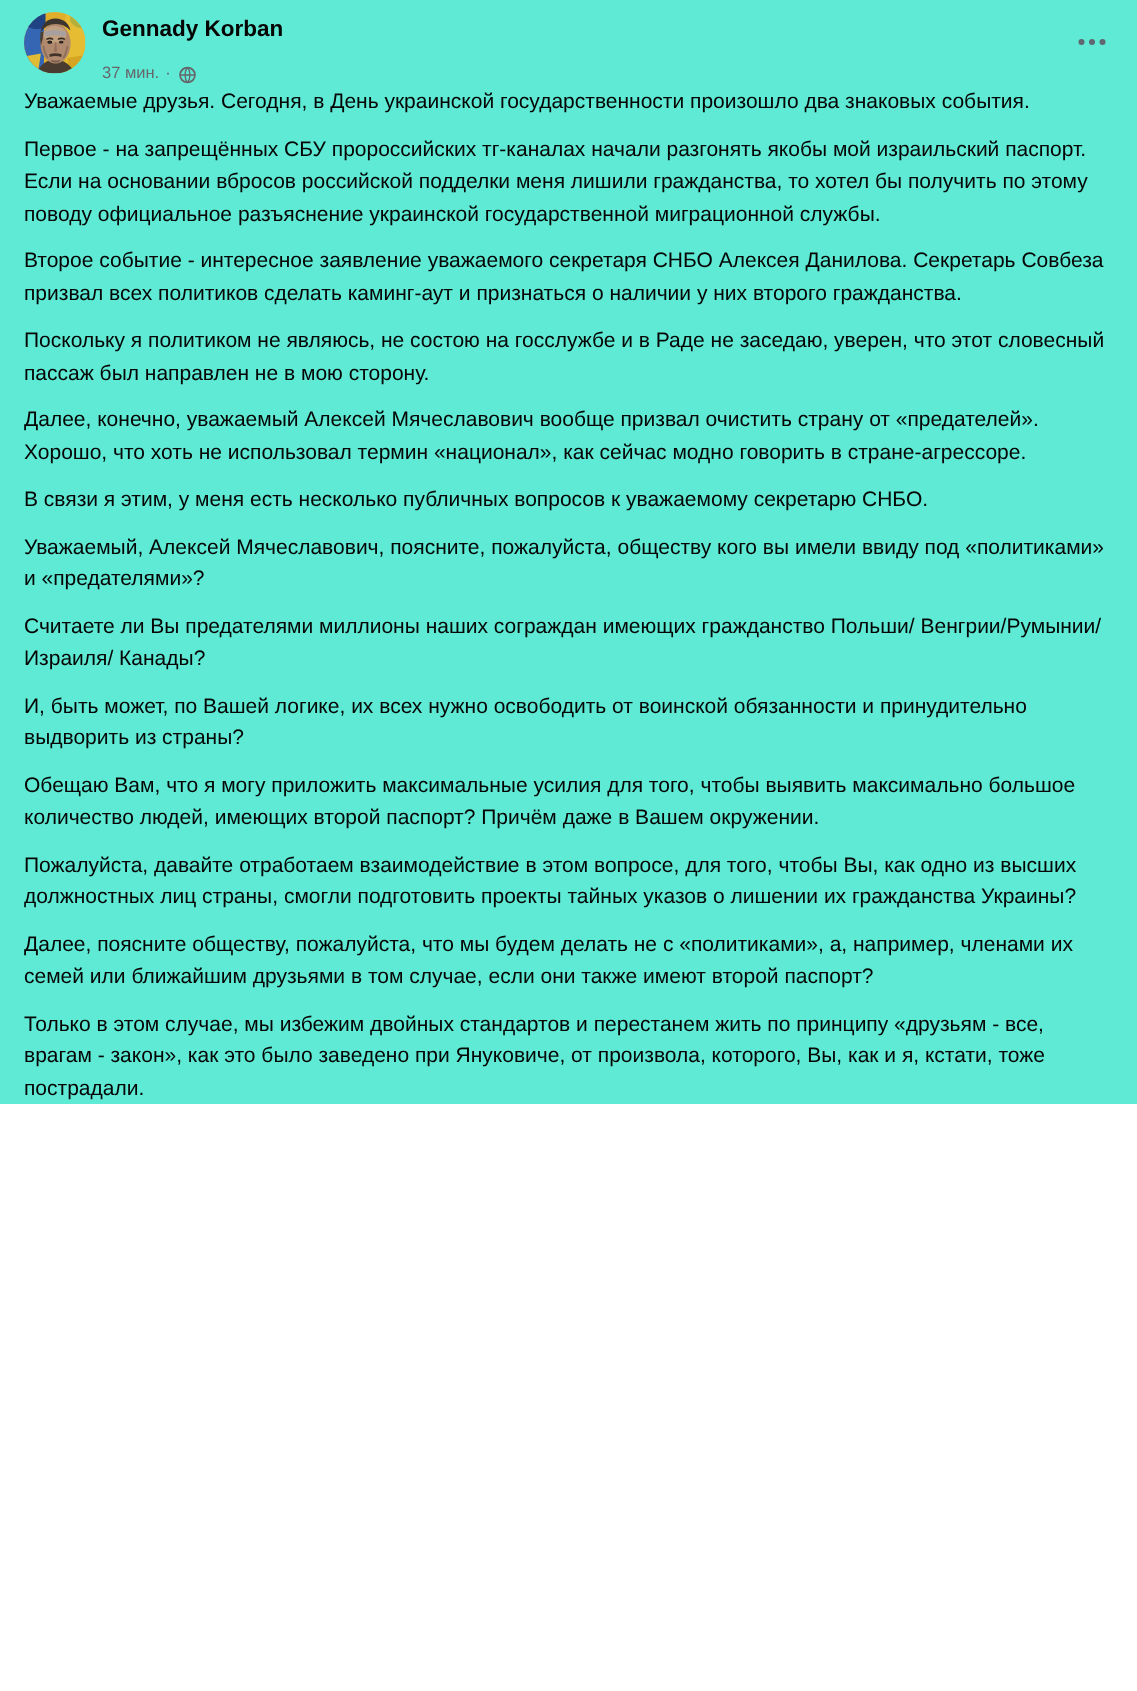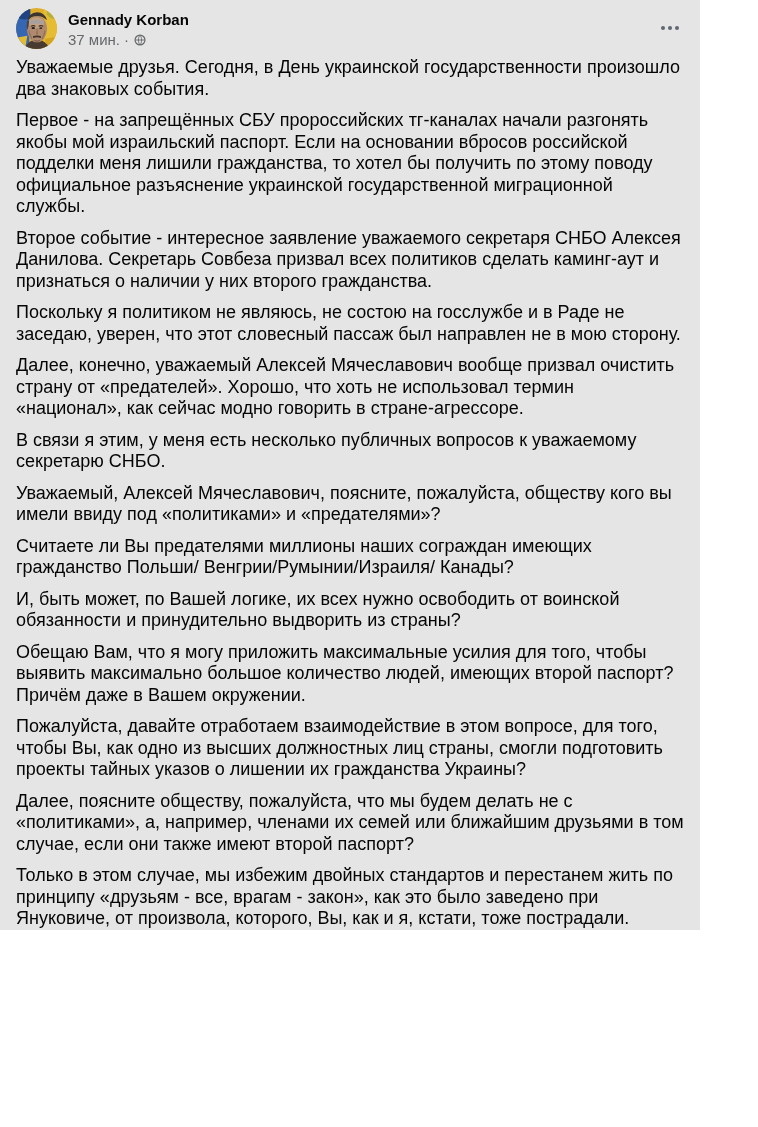--- a/index.html
+++ b/index.html
@@ -8,22 +8,22 @@
     background: #ffffff;
     font-family: "Liberation Sans", sans-serif;
   }
   body {
     width: 758px;
     height: 1127px;
     overflow: hidden;
     position: relative;
   }
   .post {
-    width: 700px;
-    background: #e5e5e5;
+    width: 758px;
+    background: #5eead4;
   }
   .post-header {
     display: flex;
     align-items: flex-start;
     padding: 8px 16px 0 16px;
     position: relative;
     height: 50px;
     box-sizing: border-box;
   }
   .avatar {
@@ -47,24 +47,24 @@
     font-weight: 700;
     color: #050505;
     line-height: 19px;
     cursor: pointer;
     text-decoration: none;
   }
   .meta-row {
     display: flex;
     align-items: center;
     gap: 4px;
-    font-size: 15px;
+    font-size: 11px;
     color: #65676b;
     line-height: 17px;
-    margin-top: 2px;
+    margin-top: 12px;
     cursor: pointer;
   }
   .globe { display: inline-flex; margin-left: 1px; }
   .more-button {
     position: absolute;
     right: 14px;
     top: 16px;
     width: 32px;
     height: 24px;
     display: flex;
@@ -78,21 +78,21 @@
     width: 4px;
     height: 4px;
     border-radius: 50%;
     background: #606770;
   }
   .post-body {
     padding: 7px 16px 0 16px;
   }
   .post-body p {
     margin: 0 0 10px 0;
-    font-size: 18px;
+    font-size: 14px;
     line-height: 21.5px;
     color: #050505;
     white-space: normal;
   }
 </style>
 </head>
 <body>
 
 <div class="post">
 

